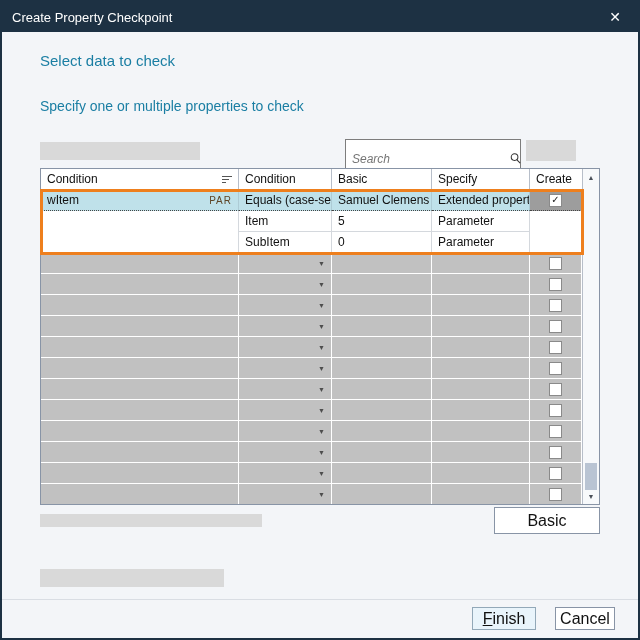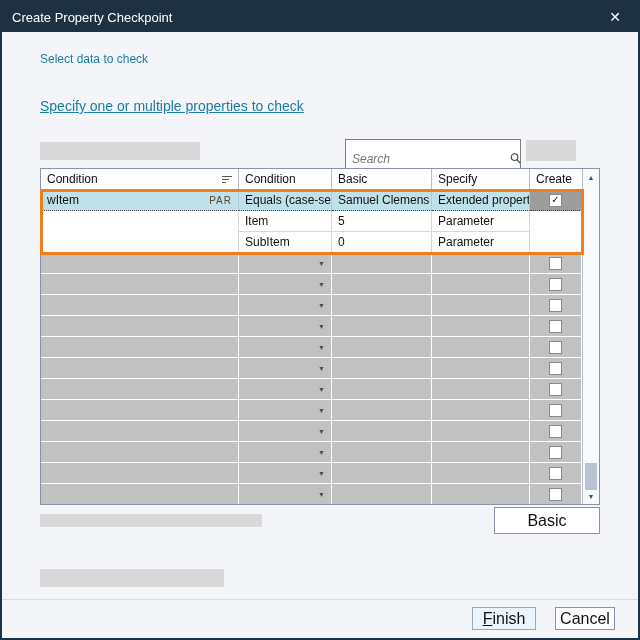--- a/index.html
+++ b/index.html
@@ -10,22 +10,22 @@
   }
   *{margin:0;padding:0;box-sizing:border-box;}
   html,body{width:640px;height:640px;font-family:"Liberation Sans",sans-serif;}
   .window{position:relative;width:640px;height:640px;background:var(--bodybg);
     border:2px solid var(--titlebar);overflow:hidden;}
   .titlebar{position:absolute;left:0;top:0;right:0;height:30px;background:var(--titlebar);
     display:flex;align-items:center;padding:0 10px;color:#fff;font-size:13px;}
   .titlebar .title{flex:1;}
   .close-btn{width:26px;height:22px;display:flex;align-items:center;justify-content:center;
     color:#fff;font-size:14px;cursor:default;}
-  .h1{position:absolute;left:38px;top:50px;font-size:12px;color:var(--heading);}
-  .h2{position:absolute;left:38px;top:96px;font-size:14px;color:var(--heading);text-decoration:underline;}
+  .h1{position:absolute;left:38px;top:50px;font-size:15px;color:var(--heading);}
+  .h2{position:absolute;left:38px;top:96px;font-size:14px;color:var(--heading);}
   .ph-bar{position:absolute;background:var(--barcolor);}
   .bar-top{left:38px;top:140px;width:160px;height:18px;}
   .bar-right-of-search{left:524px;top:138px;width:50px;height:21px;}
   .bar-under-table{left:38px;top:512px;width:222px;height:13px;}
   .bar-bottom{left:38px;top:567px;width:184px;height:18px;}
   .searchbox{position:absolute;left:343px;top:137px;width:176px;height:39px;background:#fff;
     border:1px solid #7d7d7d;display:flex;align-items:center;padding:0 6px;}
   .searchbox input{flex:1;border:none;outline:none;font-style:italic;font-size:12px;
     font-family:"Liberation Sans",sans-serif;background:transparent;color:#222;}
   .search-icon{width:13px;height:13px;flex:0 0 auto;}

